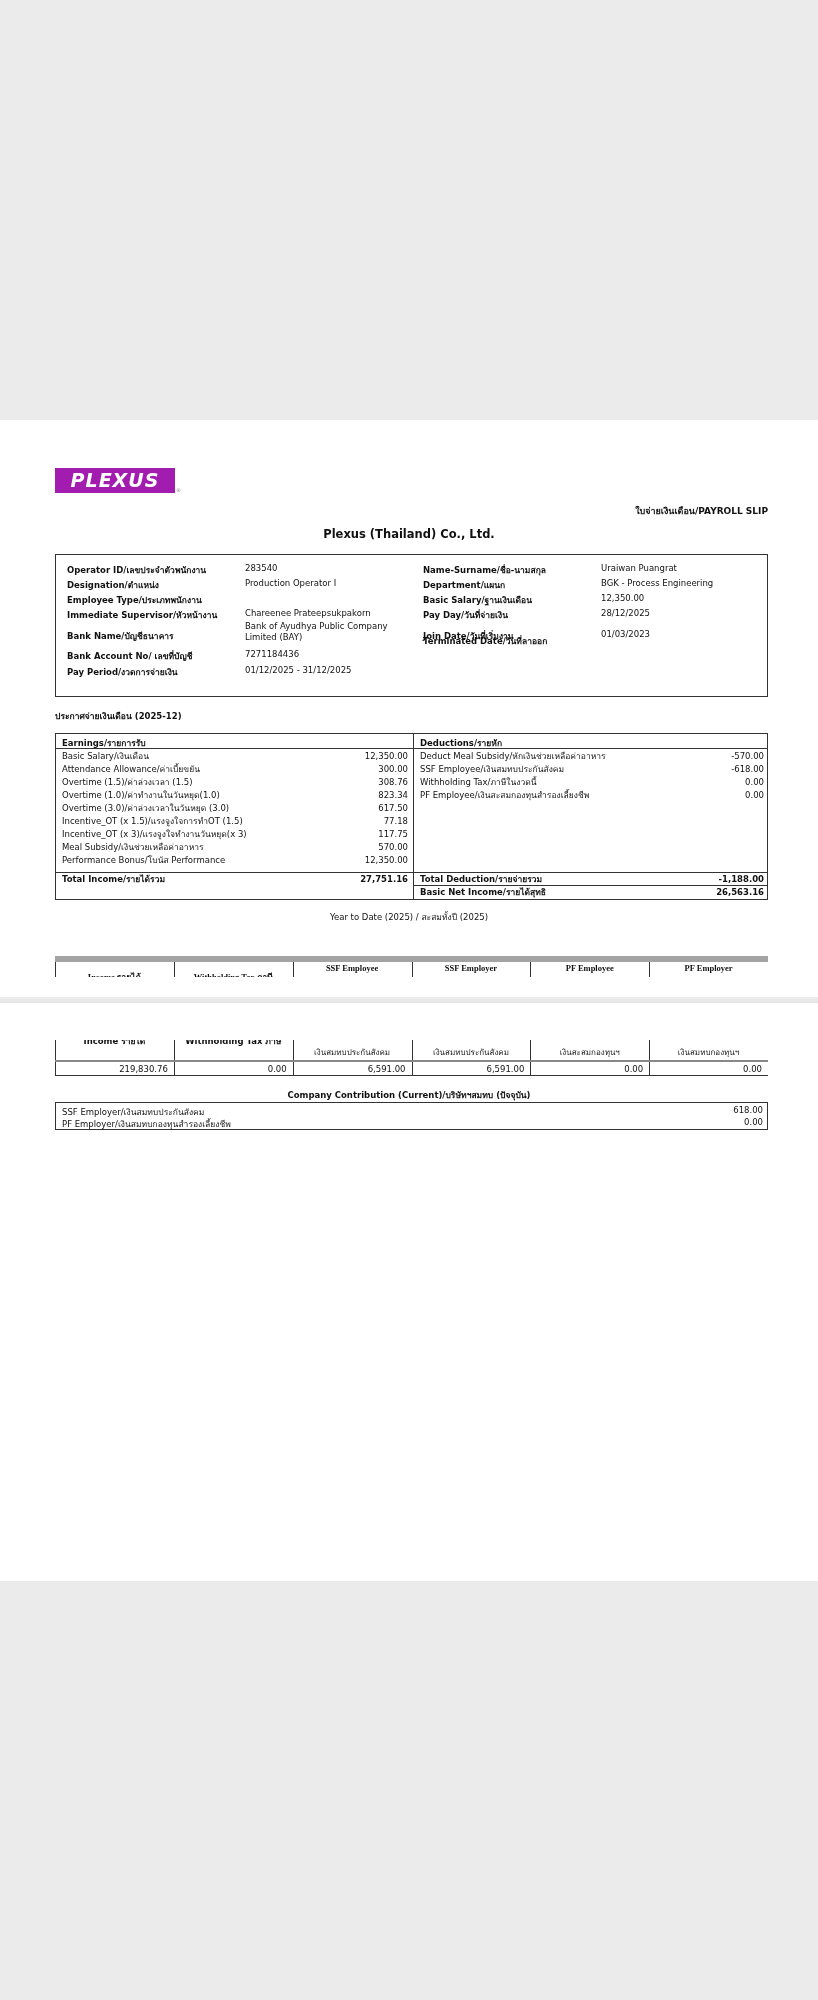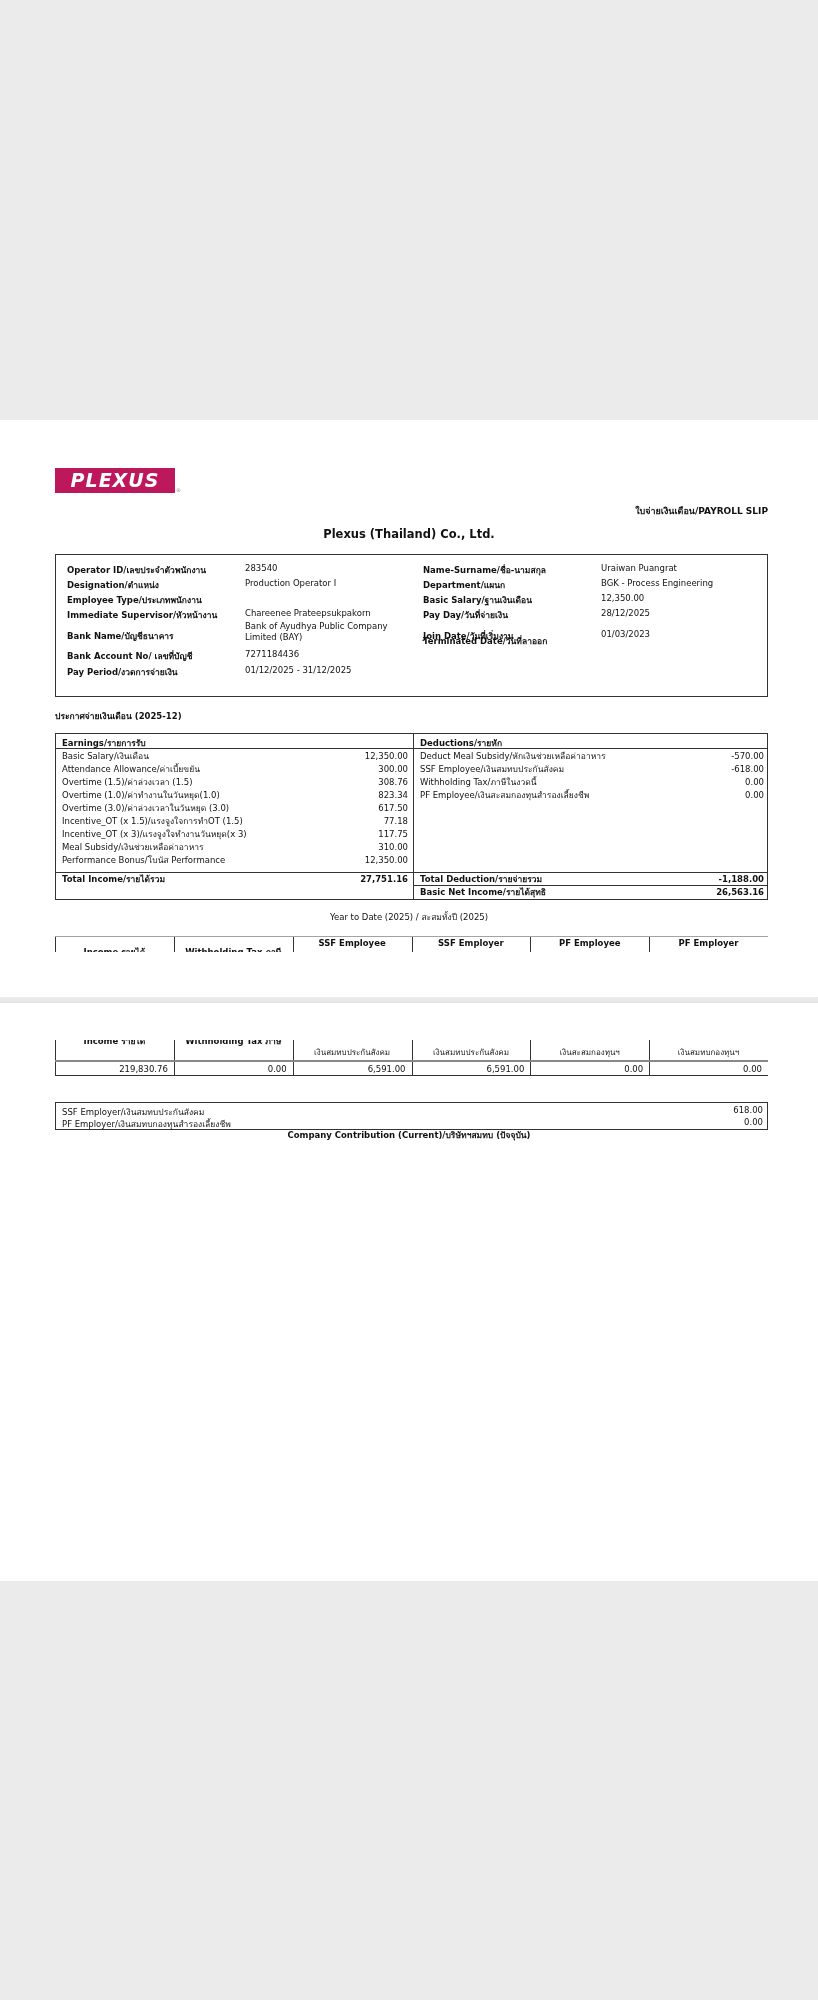--- a/index.html
+++ b/index.html
@@ -6,21 +6,21 @@
   body { width:818px; height:2000px; background:#ebebeb; position:relative; overflow:hidden;
          font-family:"DejaVu Sans", "Liberation Sans", sans-serif; color:#111; }
   .page { position:absolute; left:0; width:818px; background:#fff; overflow:hidden; }
   #page1 { top:420px; height:577px; }
   #page2 { top:1003px; height:578px; box-shadow:0 -1px 0 #e2e2e2; }
   .gap { position:absolute; left:0; width:818px; top:997px; height:6px;
          background:linear-gradient(#ececec,#e6e6e6); }
   .abs { position:absolute; }
 
   
-  .logo { left:55px; top:468px; width:120px; height:25px; background:#be185d;
+  .logo { left:55px; top:468px; width:120px; height:25px; background:#a21caf;
           display:flex; align-items:center; justify-content:center; }
   .logo span { color:#fff; font-family:"DejaVu Sans", sans-serif; font-weight:bold; font-size:19px;
                letter-spacing:1px; font-style:italic; line-height:25px; }
   .logo-reg { left:176px; top:487px; font-size:5px; color:#888; }
 
   .slip-title { right:50px; top:504px; font-size:9px; font-weight:bold; text-align:right; }
   .company { left:0; width:818px; top:527px; text-align:center; font-size:11.5px; font-weight:bold; }
 
   
   .info { left:55px; top:554px; width:713px; height:143px; border:1px solid #333; box-sizing:border-box; }
@@ -38,21 +38,21 @@
   .ed .vline { position:absolute; left:357px; top:0; bottom:0; border-left:1px solid #333; }
   .ed .hline { position:absolute; left:0; right:0; border-top:1px solid #333; }
   .ed .hdr { position:absolute; top:2px; font-size:8.5px; font-weight:bold; }
   .ed .item { position:absolute; font-size:8.5px; height:13px; line-height:13px; }
   .ed .amt { position:absolute; font-size:8.5px; text-align:right; height:13px; line-height:13px; }
   .ed .tot { font-weight:bold; }
 
   
   .ytd-cap { left:0; width:818px; top:910px; text-align:center; font-size:8.5px; }
 
-  .cc-title { left:0; width:818px; top:1088px; text-align:center; font-size:8.5px; font-weight:bold;margin-top:40px; }
+  .cc-title { left:0; width:818px; top:1088px; text-align:center; font-size:8.5px; font-weight:bold; }
   .cc { left:55px; top:1102px; width:713px; height:28px; border:1px solid #333; box-sizing:border-box; }
   .cc .item { position:absolute; left:6px; font-size:8.5px; }
   .cc .amt { position:absolute; right:4px; font-size:8.5px; text-align:right; }
 </style>
 </head>
 <body>
 
 <div class="page" id="page1"></div>
 <div class="gap"></div>
 <div class="page" id="page2"></div>
@@ -116,21 +116,21 @@
       <div class="amt" style="left:200px; width:152px; top:42px">308.76</div>
       <div class="item" style="left:6px; top:55px">Overtime (1.0)/ค่าทำงานในวันหยุด(1.0)</div>
       <div class="amt" style="left:200px; width:152px; top:55px">823.34</div>
       <div class="item" style="left:6px; top:68px">Overtime (3.0)/ค่าล่วงเวลาในวันหยุด (3.0)</div>
       <div class="amt" style="left:200px; width:152px; top:68px">617.50</div>
       <div class="item" style="left:6px; top:81px">Incentive_OT (x 1.5)/แรงจูงใจการทำOT (1.5)</div>
       <div class="amt" style="left:200px; width:152px; top:81px">77.18</div>
       <div class="item" style="left:6px; top:94px">Incentive_OT (x 3)/แรงจูงใจทำงานวันหยุด(x 3)</div>
       <div class="amt" style="left:200px; width:152px; top:94px">117.75</div>
       <div class="item" style="left:6px; top:107px">Meal Subsidy/เงินช่วยเหลือค่าอาหาร</div>
-      <div class="amt" style="left:200px; width:152px; top:107px">310.00</div>
+      <div class="amt" style="left:200px; width:152px; top:107px">570.00</div>
       <div class="item" style="left:6px; top:120px">Performance Bonus/โบนัส Performance</div>
       <div class="amt" style="left:200px; width:152px; top:120px">12,350.00</div>
     </div>
   <div id="ded-rows">
       <div class="item" style="left:364px; top:16px">Deduct Meal Subsidy/หักเงินช่วยเหลือค่าอาหาร</div>
       <div class="amt" style="left:560px; width:148px; top:16px">-570.00</div>
       <div class="item" style="left:364px; top:29px">SSF Employee/เงินสมทบประกันสังคม</div>
       <div class="amt" style="left:560px; width:148px; top:29px">-618.00</div>
       <div class="item" style="left:364px; top:42px">Withholding Tax/ภาษีในงวดนี้</div>
       <div class="amt" style="left:560px; width:148px; top:42px">0.00</div>
@@ -141,21 +141,21 @@
   <div class="item tot" style="left:6px; top:139px">Total Income/รายได้รวม</div>
   <div class="amt tot" style="left:200px; width:152px; top:139px">27,751.16</div>
   <div class="item tot" style="left:364px; top:139px">Total Deduction/รายจ่ายรวม</div>
   <div class="amt tot" style="left:560px; width:148px; top:139px">-1,188.00</div>
   <div class="item tot" style="left:364px; top:152px">Basic Net Income/รายได้สุทธิ</div>
   <div class="amt tot" style="left:560px; width:148px; top:152px">26,563.16</div>
 </div>
 
 <div class="abs ytd-cap">Year to Date (2025) / สะสมทั้งปี (2025)</div>
 
-<div class="abs" style="left:55px; top:936px; width:713px; height:15px; overflow:hidden; border-top:1px solid #a3a3a3;">
+<div class="abs" style="left:55px; top:956px; width:713px; height:15px; overflow:hidden; border-top:6px solid #a3a3a3;font-family:Liberation Serif, serif;">
   <div id="ytd-top">
       <div style="position:absolute; left:0px; width:118.83333333333333px; top:0; height:40px; border-left:1px solid #333; "></div>
       <div style="position:absolute; left:0px; width:118.83333333333333px; top:8px; text-align:center; font-size:8.5px; font-weight:bold;">Income รายได้</div>
       <div style="position:absolute; left:118.83333333333333px; width:118.83333333333333px; top:0; height:40px; border-left:1px solid #333; "></div>
       <div style="position:absolute; left:118.83333333333333px; width:118.83333333333333px; top:8px; text-align:center; font-size:8.5px; font-weight:bold;">Withholding Tax ภาษี</div>
       <div style="position:absolute; left:237.66666666666666px; width:118.83333333333333px; top:0; height:40px; border-left:1px solid #333; "></div>
       <div style="position:absolute; left:237.66666666666666px; width:118.83333333333333px; top:1px; text-align:center; font-size:8.5px; font-weight:bold;">SSF Employee</div>
       <div style="position:absolute; left:356.5px; width:118.83333333333333px; top:0; height:40px; border-left:1px solid #333; "></div>
       <div style="position:absolute; left:356.5px; width:118.83333333333333px; top:1px; text-align:center; font-size:8.5px; font-weight:bold;">SSF Employer</div>
       <div style="position:absolute; left:475.3333333333333px; width:118.83333333333333px; top:0; height:40px; border-left:1px solid #333; "></div>

